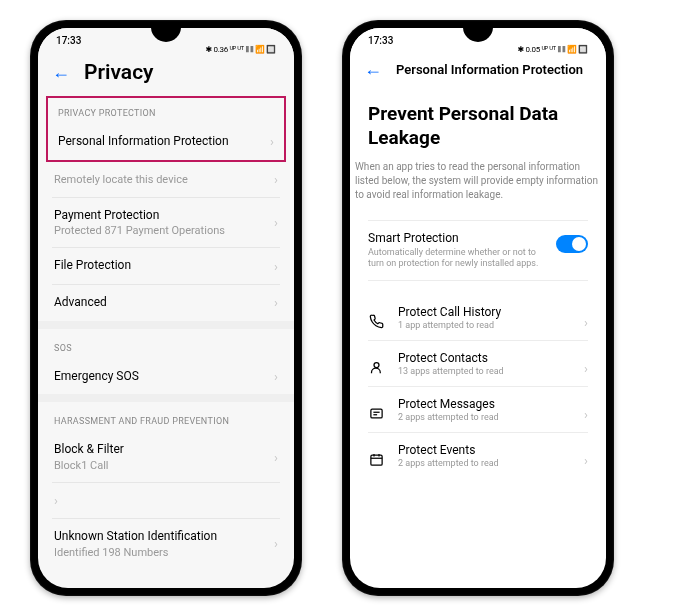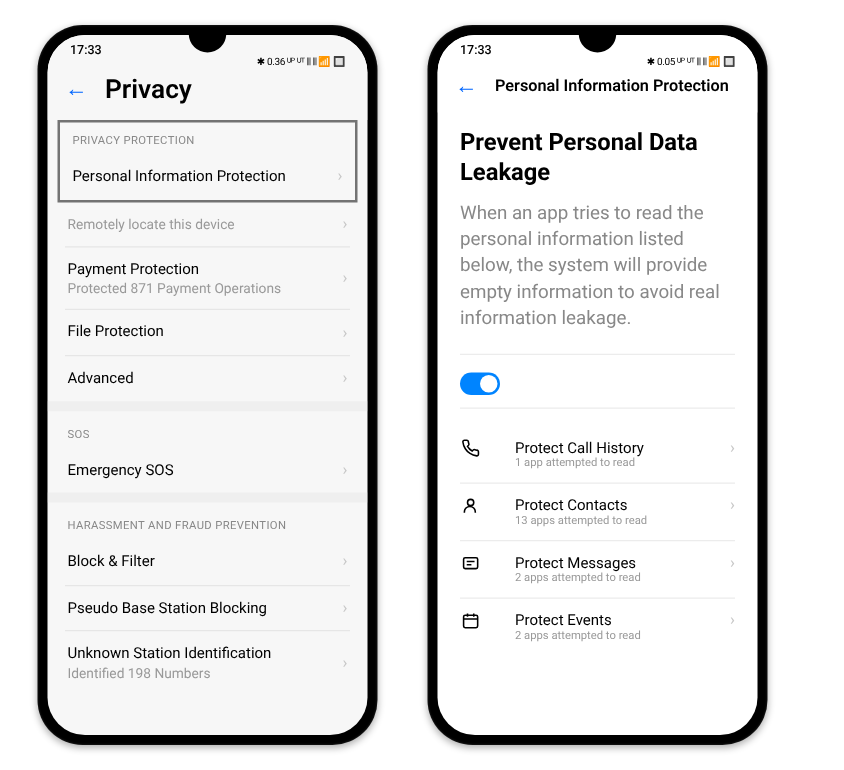--- a/index.html
+++ b/index.html
@@ -107,37 +107,37 @@
     font-size: 11px;
     color: #999;
     margin-top: 1px;
     line-height: 1.2;
   }
   .chevron {
     color: #c8c8c8;
     font-size: 13px;
   }
   .redbox {
-    border: 2px solid #737373;
+    border: 2px solid #be185d;
     margin: 0 8px;
   }
   .redbox .section-header { padding-left: 10px; padding-top: 10px;}
   .redbox .row { padding-left: 10px; padding-right: 10px;}
   
   .big-title {
     font-size: 19px;
     font-weight: 700;
     color: #000;
     padding: 12px 18px 10px;
     line-height: 1.25;
   }
   .desc {
-    font-size: 15px;
+    font-size: 10px;
     color: #888;
-    padding: 0 18px 18px;
+    padding: 0 5px 18px;
     line-height: 1.4;
   }
   .sp-row {
     display: flex;
     align-items: flex-start;
     justify-content: space-between;
     padding: 10px 18px;
   }
   .sp-text { flex: 1; padding-right: 10px;}
   .sp-title { font-size: 12px; color: #000; }
@@ -156,23 +156,23 @@
     position: absolute;
     right: 2px;
     top: 2px;
     width: 14px;
     height: 14px;
     background: #fff;
     border-radius: 50%;
   }
   .protect-row {
     display: flex;
-    align-items: flex-start;
+    align-items: flex-end;
     padding: 10px 18px;
-    gap: 28px;
+    gap: 14px;
   }
   .protect-icon {
     width: 16px;
     height: 16px;
     display: flex;
     align-items: center;
     justify-content: center;
     color: #000;
     flex-shrink: 0;
   }
@@ -251,28 +251,26 @@
           <div class="row-title">Emergency SOS</div>
         </div>
         <span class="chevron">›</span>
       </div>
 
       <div class="divider-wide"></div>
       <div class="section-header">HARASSMENT AND FRAUD PREVENTION</div>
       <div class="row">
         <div class="row-text">
           <div class="row-title">Block &amp; Filter</div>
-        </div>
-        <span class="chevron">›</span>
-      </div>
-      <div class="divider-thin"></div>
-      <div class="row">
-        <div class="row-text">
-          <div class="row-title">Pseudo Base Station Blocking</div>
-        </div>
+          <div class="row-sub">Block1 Call</div>
+        </div>
+        <span class="chevron">›</span>
+      </div>
+      <div class="divider-thin"></div>
+      <div class="row">
         <span class="chevron">›</span>
       </div>
       <div class="divider-thin"></div>
       <div class="row">
         <div class="row-text">
           <div class="row-title">Unknown Station Identification</div>
           <div class="row-sub">Identified 198 Numbers</div>
         </div>
         <span class="chevron">›</span>
       </div>
@@ -290,20 +288,24 @@
     <div class="header" style="background:#fff">
       <span class="back-arrow">←</span>
       <span class="header-title" style="font-size:13px">Personal Information Protection</span>
     </div>
 
     <div class="big-title">Prevent Personal Data Leakage</div>
     <div class="desc">When an app tries to read the personal information listed below, the system will provide empty information to avoid real information leakage.</div>
     <div class="divider-narrow"></div>
 
     <div class="sp-row">
+      <div class="sp-text">
+        <div class="sp-title">Smart Protection</div>
+        <div class="sp-sub">Automatically determine whether or not to turn on protection for newly installed apps.</div>
+      </div>
       <div class="toggle"></div>
     </div>
     <div class="divider-narrow" style="margin-bottom:14px"></div>
 
     <div class="protect-row">
       <span class="protect-icon">
         <svg width="15" height="15" viewBox="0 0 24 24" fill="none" stroke="currentColor" stroke-width="2">
             <path d="M22 16.9v3a2 2 0 0 1-2.2 2 19.8 19.8 0 0 1-8.6-3.1 19.5 19.5 0 0 1-6-6A19.8 19.8 0 0 1 2.1 4.2 2 2 0 0 1 4.1 2h3a2 2 0 0 1 2 1.7c.1.9.3 1.8.6 2.6a2 2 0 0 1-.4 2.1L8 9.7a16 16 0 0 0 6 6l1.3-1.3a2 2 0 0 1 2.1-.4c.8.3 1.7.5 2.6.6A2 2 0 0 1 22 16.9z"></path>
           </svg>
       </span>

